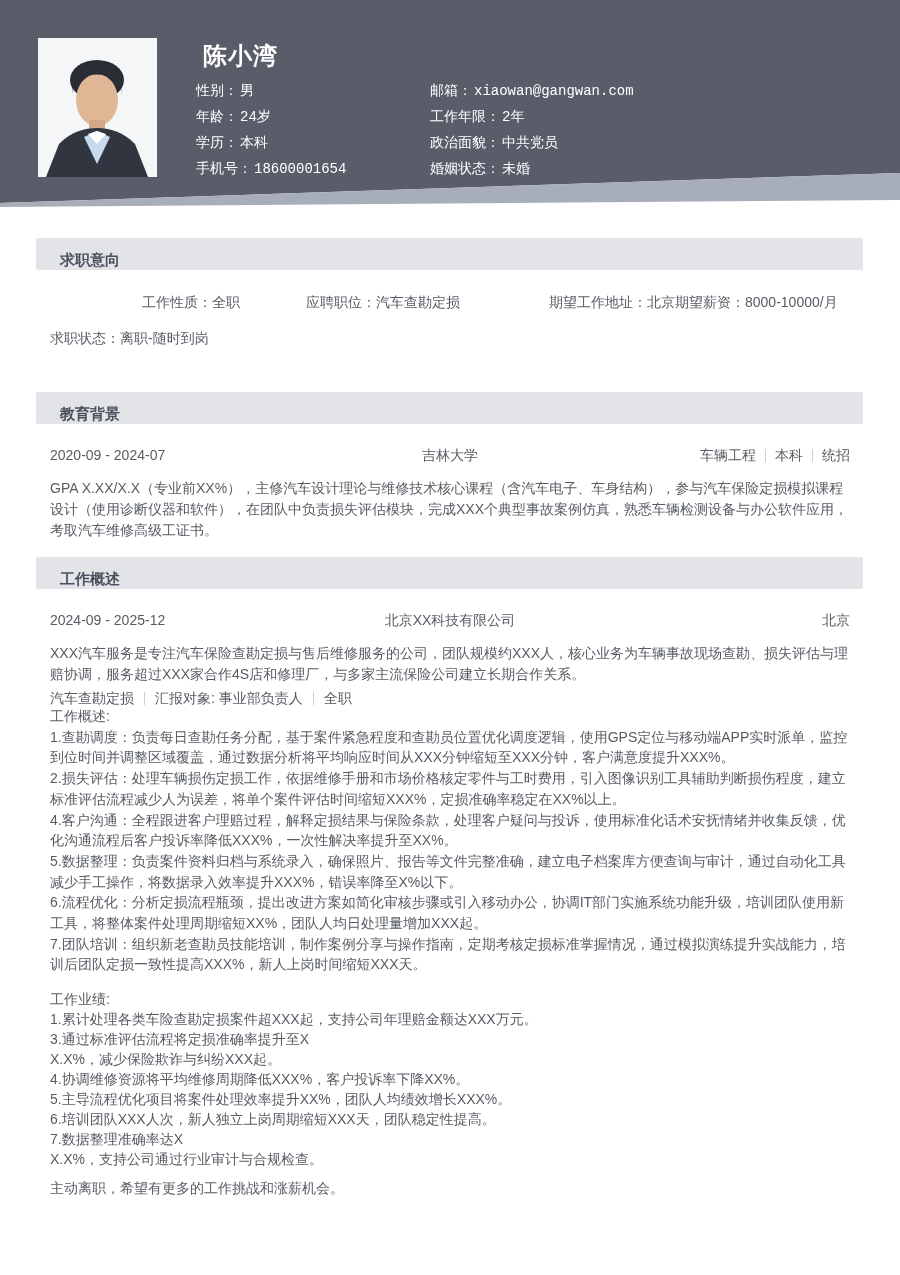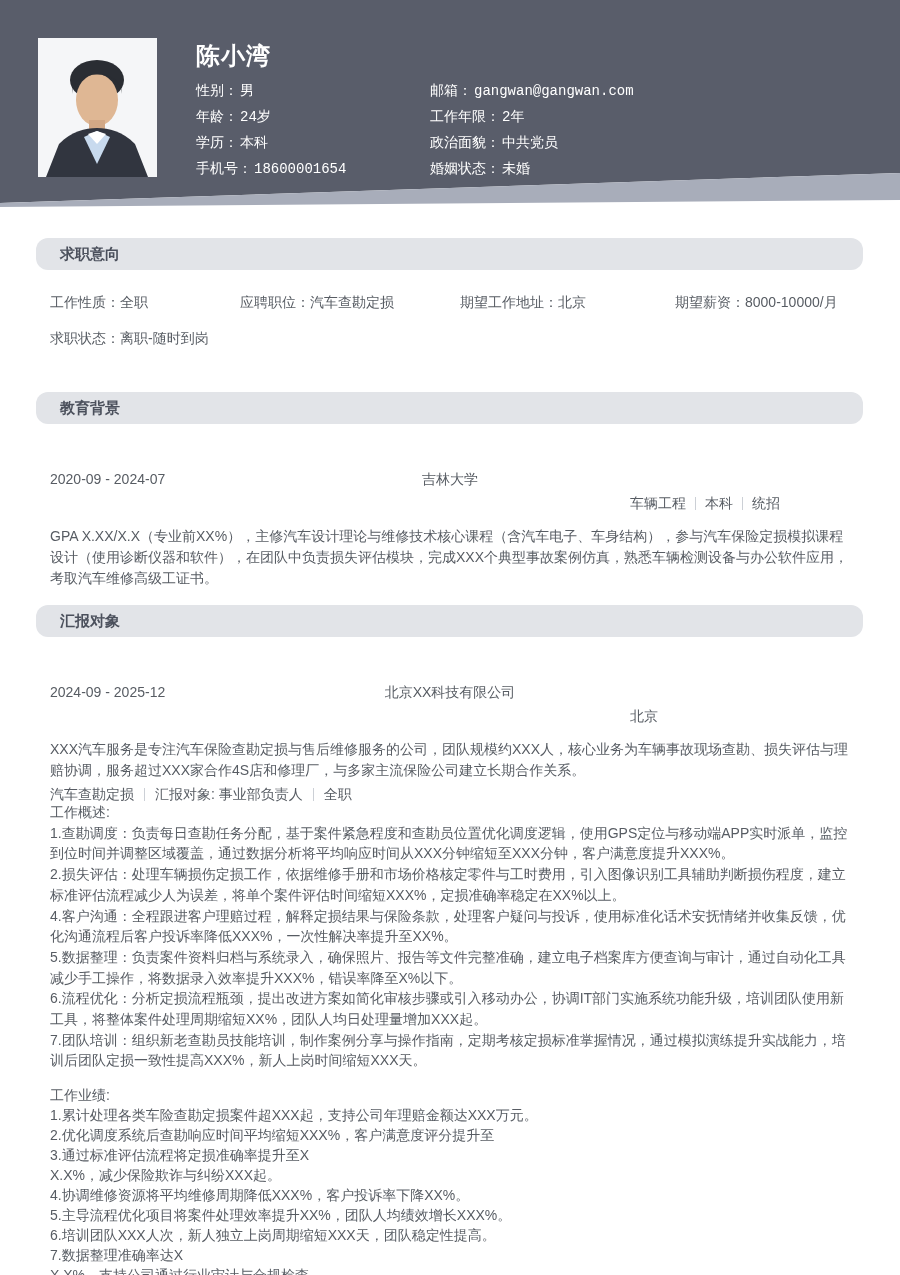--- a/index.html
+++ b/index.html
@@ -8,40 +8,40 @@
     font-family:"Liberation Sans","DejaVu Sans",sans-serif;
     color:#575c63;-webkit-font-smoothing:antialiased;
   }
   
   .header{position:relative;width:900px;height:207px;}
   .hdr-dark{position:absolute;inset:0;background:#595d6a;
     clip-path:polygon(0 0,100% 0,100% 173px,0 203px);}
   .hdr-band{position:absolute;inset:0;background:#a8adba;
     clip-path:polygon(0 203px,100% 173px,100% 200px,0 207px);}
   .photo{position:absolute;left:38px;top:38px;width:119px;height:139px;overflow:hidden;}
-  .name{position:absolute;left:196px;top:40px;font-size:24px;font-weight:700;color:#fff;letter-spacing:1px;}
+  .name{position:absolute;left:203px;top:40px;font-size:24px;font-weight:700;color:#fff;letter-spacing:1px;}
   .hdr-fields{position:absolute;left:196px;top:84px;display:grid;
     grid-template-columns:234px auto;row-gap:11px;font-size:14px;color:#fff;}
   .hdr-field{line-height:15px;white-space:nowrap;font-family:Liberation Mono, monospace;}
   .hdr-field .val{margin-left:2px;}
   
-  .secbar{margin:0 37px 0 36px;height:32px;background:#e2e4e8;border-radius:12px;
-    display:flex;align-items:center;padding-left:24px;box-sizing:border-box;}
+  .secbar{margin:0 37px 0 36px;height:32px;background:#e2e4e8;border-radius:2px;
+    display:flex;align-items:flex-end;padding-left:24px;box-sizing:border-box;}
   .secbar .sectitle{font-size:15px;font-weight:700;color:#4b505c;}
   .mt-sec1{margin-top:31px;} .mt-sec2{margin-top:46px;} .mt-sec3{margin-top:16px;}
   
   .content{padding:0 50px;font-size:14px;}
-  .int-row{display:flex;margin-top:25px;line-height:15px;}
+  .int-row{display:flex;margin-top:25px;line-height:15px;text-align:right;}
   .int-row2{margin-top:21px;}
   .int-item{white-space:nowrap;}
   .w1{width:190px;} .w2{width:220px;} .w3{width:215px;}
   .meta-row{display:flex;align-items:center;margin-top:24px;line-height:15px;gap:26px;}
   .meta-left{width:220px;}
   .meta-center{flex:1;text-align:center;}
-  .meta-right{width:220px;display:flex;align-items:center;white-space:nowrap;margin-top:48px;}
+  .meta-right{width:220px;display:flex;justify-content:flex-end;align-items:center;white-space:nowrap;}
   .sep{width:1px;height:13px;background:#ccd0d6;display:inline-block;margin:0 9px;}
   .para{margin-top:15px;line-height:21px;text-align:left;}
   .pos-line{display:flex;align-items:center;margin-top:6px;line-height:15px;white-space:nowrap;}
   .pos-line .sep{margin:0 10px;}
   .ov-block{line-height:20.7px;}
   .ach-block{margin-top:14px;line-height:20px;}
   .resign{margin-top:9px;line-height:20px;}
 </style>
 </head>
 <body>
@@ -60,21 +60,21 @@
       <path d="M8,139 L21,106 C34,93 47,90 59,90 C71,90 84,93 97,106 L110,139 Z" fill="#31353f"></path>
       <polygon points="59,93 46,99 59,126 72,99" fill="#c8daee"></polygon>
       <polygon points="59,93 50,96 59,106 68,96" fill="#ffffff"></polygon>
     </svg>
   </div>
 
   <div class="name">陈小湾</div>
 
   <div class="hdr-fields">
     <div class="hdr-field"><span>性别：</span><span class="val">男</span></div>
-    <div class="hdr-field"><span>邮箱：</span><span class="val">gangwan@gangwan.com</span></div>
+    <div class="hdr-field"><span>邮箱：</span><span class="val">xiaowan@gangwan.com</span></div>
     <div class="hdr-field"><span>年龄：</span><span class="val">24岁</span></div>
     <div class="hdr-field"><span>工作年限：</span><span class="val">2年</span></div>
     <div class="hdr-field"><span>学历：</span><span class="val">本科</span></div>
     <div class="hdr-field"><span>政治面貌：</span><span class="val">中共党员</span></div>
     <div class="hdr-field"><span>手机号：</span><span class="val">18600001654</span></div>
     <div class="hdr-field"><span>婚姻状态：</span><span class="val">未婚</span></div>
   </div>
 </div>
 
 <div class="secbar mt-sec1">
@@ -104,21 +104,21 @@
       <span class="sep"></span>
       <span>本科</span>
       <span class="sep"></span>
       <span>统招</span>
     </div>
   </div>
   <div class="para">GPA X.XX/X.X（专业前XX%），主修汽车设计理论与维修技术核心课程（含汽车电子、车身结构），参与汽车保险定损模拟课程设计（使用诊断仪器和软件），在团队中负责损失评估模块，完成XXX个典型事故案例仿真，熟悉车辆检测设备与办公软件应用，考取汽车维修高级工证书。</div>
 </div>
 
 <div class="secbar mt-sec3">
-  <span class="sectitle">汇报对象</span>
+  <span class="sectitle">工作概述</span>
 </div>
 <div class="content">
   <div class="meta-row">
     <div class="meta-left">2024-09 - 2025-12</div>
     <div class="meta-center">北京XX科技有限公司</div>
     <div class="meta-right">北京</div>
   </div>
   <div class="para">XXX汽车服务是专注汽车保险查勘定损与售后维修服务的公司，团队规模约XXX人，核心业务为车辆事故现场查勘、损失评估与理赔协调，服务超过XXX家合作4S店和修理厂，与多家主流保险公司建立长期合作关系。</div>
   <div class="pos-line">
     <span>汽车查勘定损</span>
@@ -134,21 +134,20 @@
     <div>2.损失评估：处理车辆损伤定损工作，依据维修手册和市场价格核定零件与工时费用，引入图像识别工具辅助判断损伤程度，建立标准评估流程减少人为误差，将单个案件评估时间缩短XXX%，定损准确率稳定在XX%以上。</div>
     <div>4.客户沟通：全程跟进客户理赔过程，解释定损结果与保险条款，处理客户疑问与投诉，使用标准化话术安抚情绪并收集反馈，优化沟通流程后客户投诉率降低XXX%，一次性解决率提升至XX%。</div>
     <div>5.数据整理：负责案件资料归档与系统录入，确保照片、报告等文件完整准确，建立电子档案库方便查询与审计，通过自动化工具减少手工操作，将数据录入效率提升XXX%，错误率降至X%以下。</div>
     <div>6.流程优化：分析定损流程瓶颈，提出改进方案如简化审核步骤或引入移动办公，协调IT部门实施系统功能升级，培训团队使用新工具，将整体案件处理周期缩短XX%，团队人均日处理量增加XXX起。</div>
     <div>7.团队培训：组织新老查勘员技能培训，制作案例分享与操作指南，定期考核定损标准掌握情况，通过模拟演练提升实战能力，培训后团队定损一致性提高XXX%，新人上岗时间缩短XXX天。</div>
   </div>
 
   <div class="ach-block">
     <div>工作业绩:</div>
     <div>1.累计处理各类车险查勘定损案件超XXX起，支持公司年理赔金额达XXX万元。</div>
-    <div>2.优化调度系统后查勘响应时间平均缩短XXX%，客户满意度评分提升至</div>
     <div>3.通过标准评估流程将定损准确率提升至X</div>
     <div>X.X%，减少保险欺诈与纠纷XXX起。</div>
     <div>4.协调维修资源将平均维修周期降低XXX%，客户投诉率下降XX%。</div>
     <div>5.主导流程优化项目将案件处理效率提升XX%，团队人均绩效增长XXX%。</div>
     <div>6.培训团队XXX人次，新人独立上岗周期缩短XXX天，团队稳定性提高。</div>
     <div>7.数据整理准确率达X</div>
     <div>X.X%，支持公司通过行业审计与合规检查。</div>
   </div>
 
   <div class="resign">主动离职，希望有更多的工作挑战和涨薪机会。</div>

